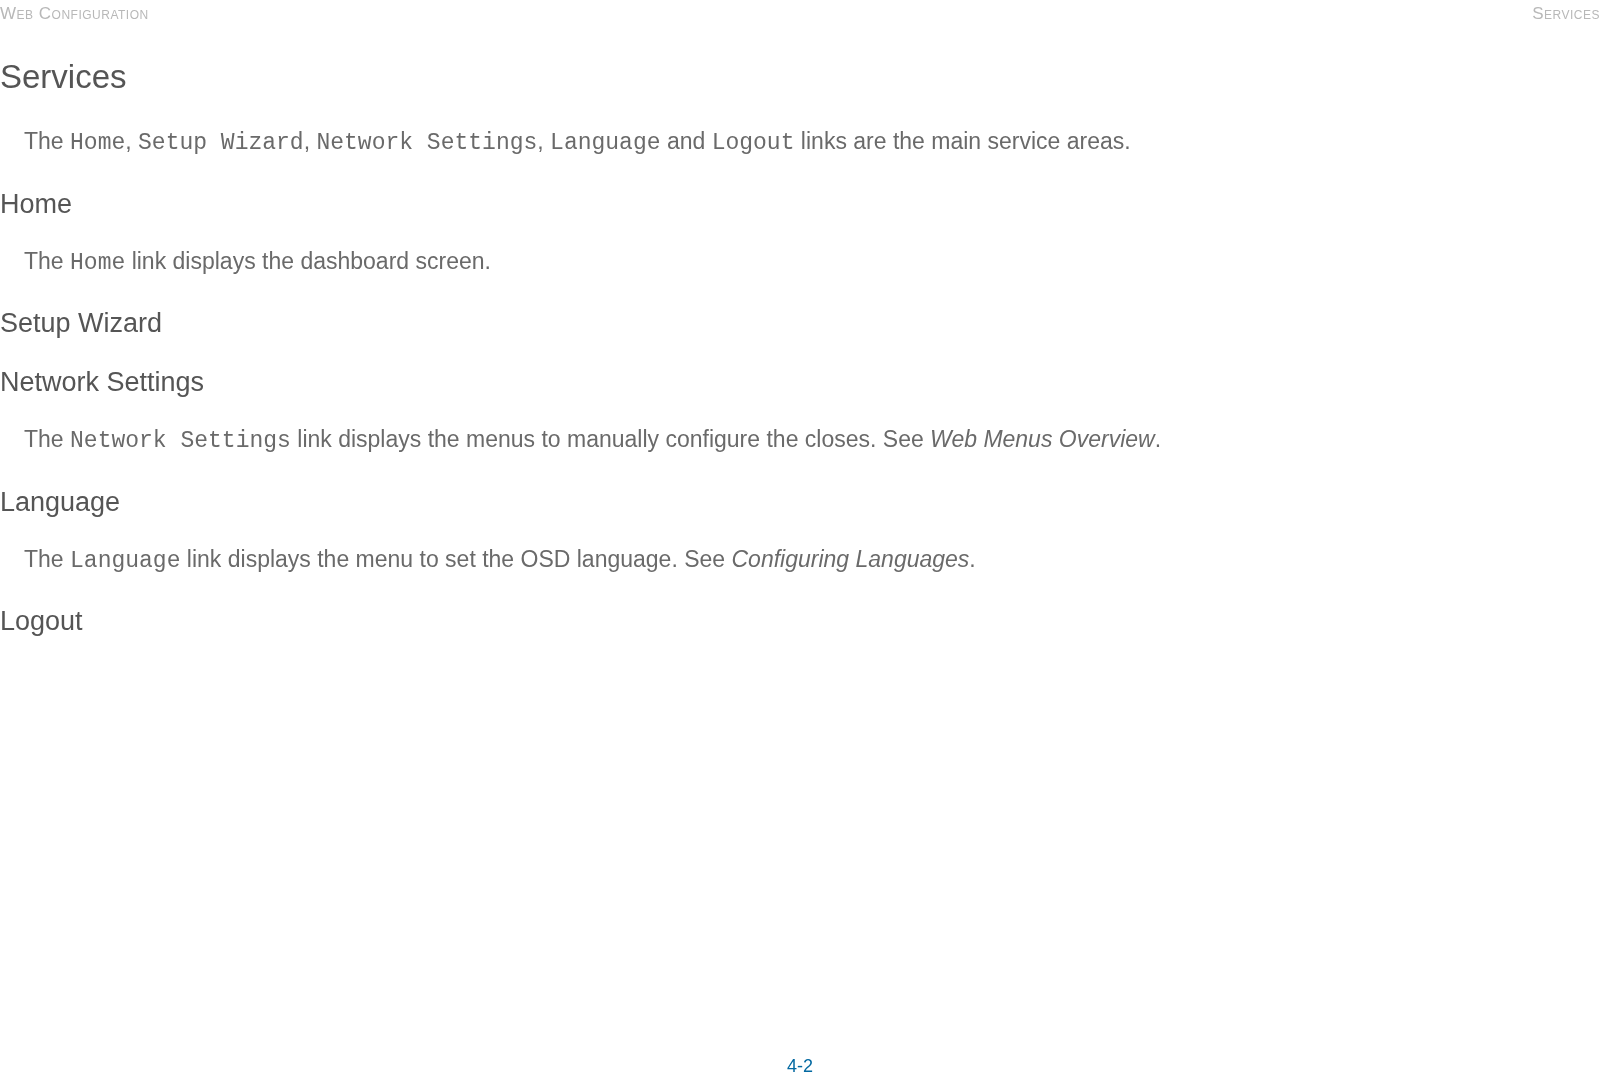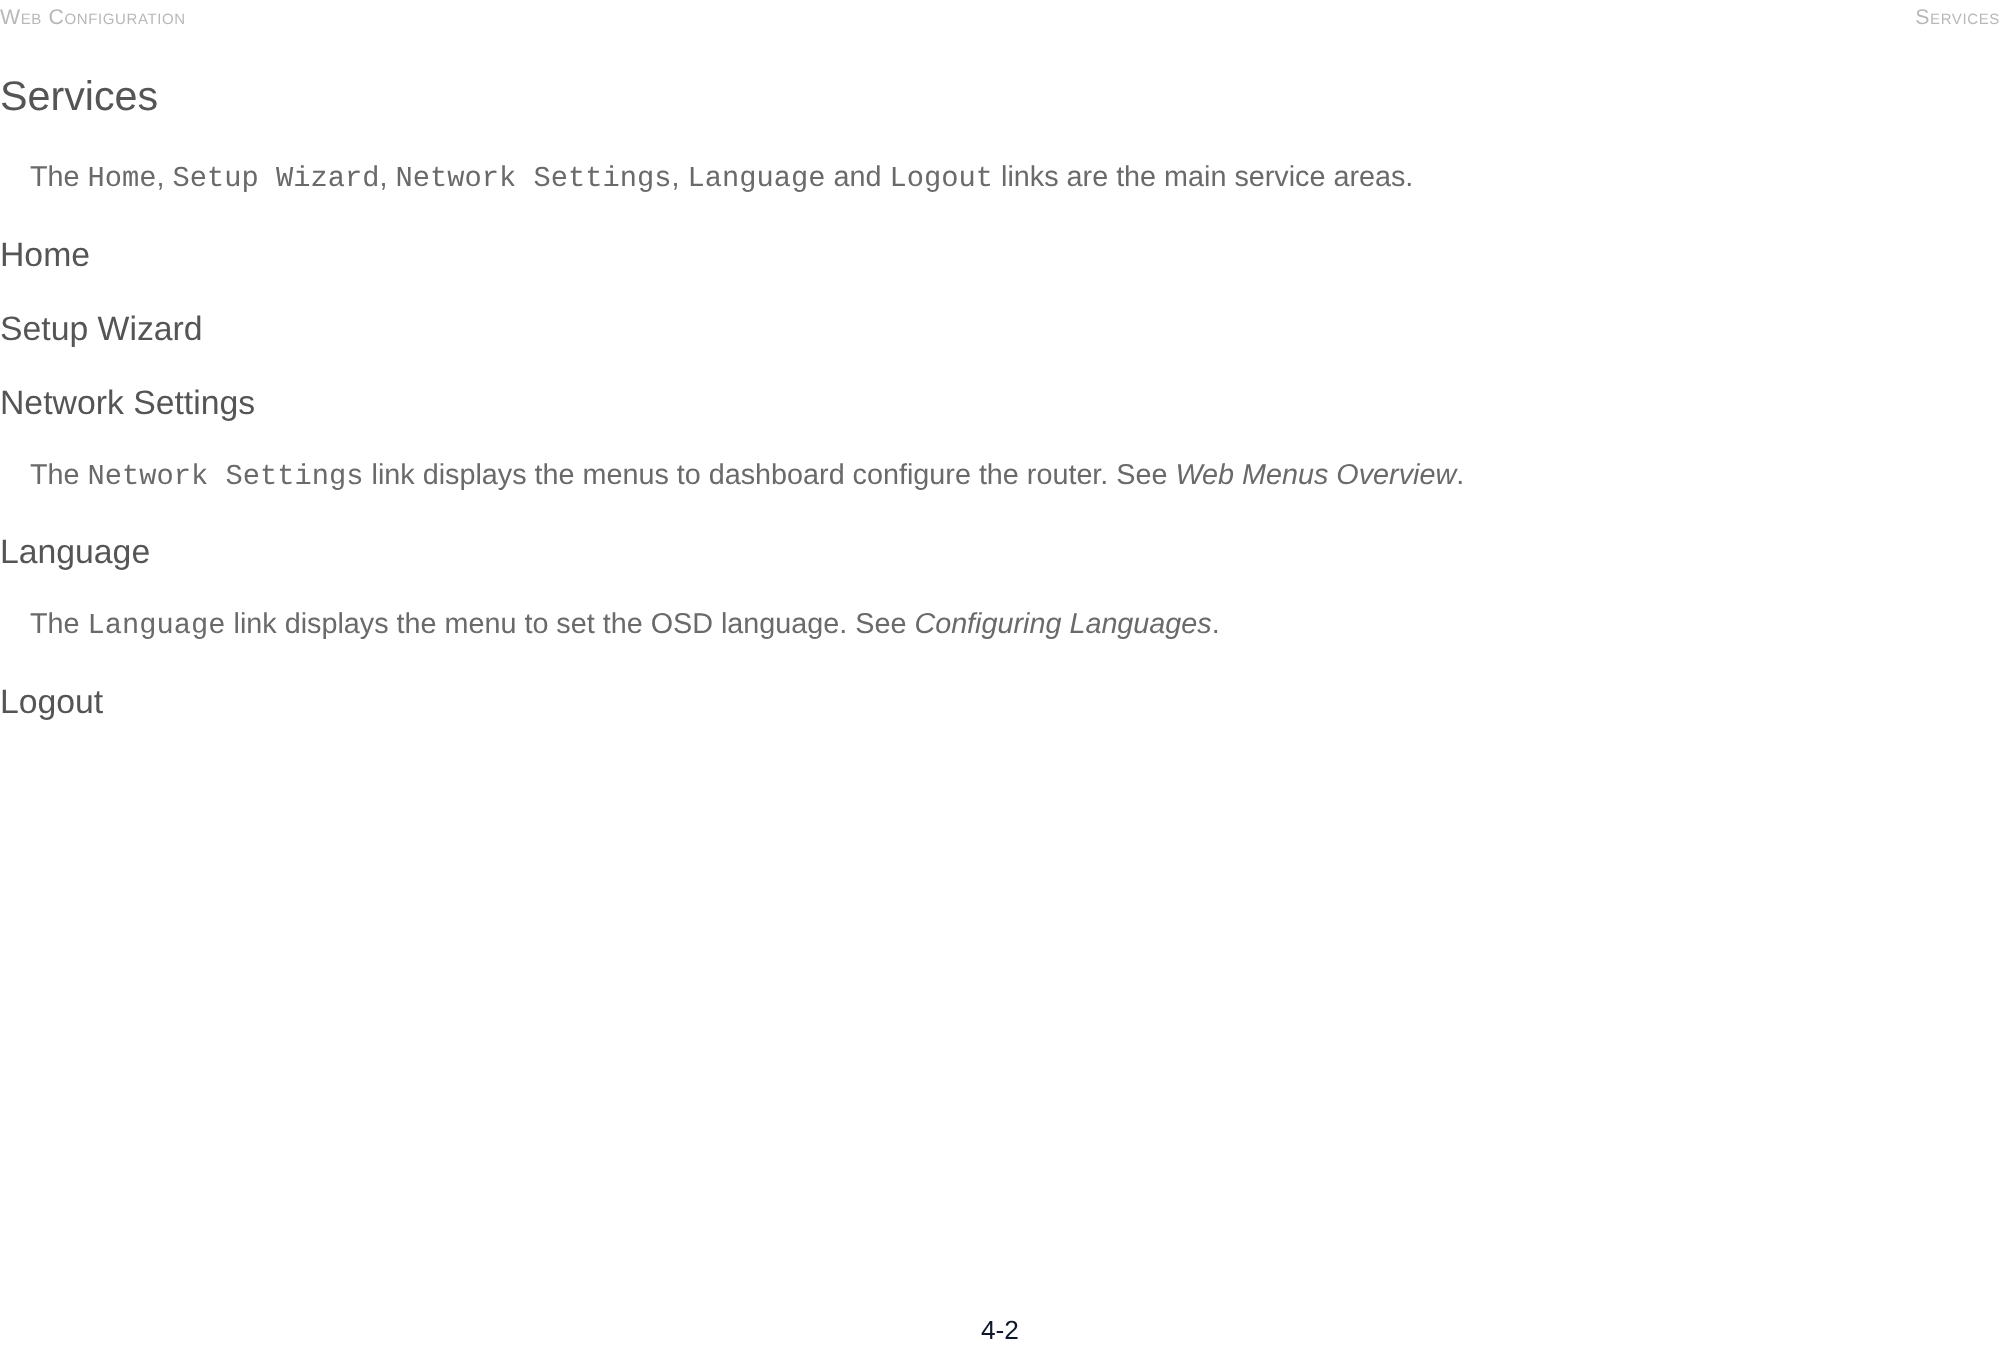--- a/index.html
+++ b/index.html
@@ -67,47 +67,50 @@
   }
   .italic {
     font-style: italic;
   }
   .page-number {
     position: absolute;
     bottom: 14px;
     left: 0;
     right: 0;
     text-align: center;
-    font-size: 21px;
-    color: #0f172a;
+    font-size: 18px;
+    color: #0369a1;
   }
 </style>
 </head>
 <body>
 
 <div class="page">
 
   <div class="header-left">Web Configuration</div>
   <div class="header-right">Services</div>
 
   <div class="content">
 
     <h1 class="services">Services</h1>
 
     <p class="body">
       <span>The </span><span class="mono">Home</span><span>, </span><span class="mono">Setup Wizard</span><span>, </span><span class="mono">Network Settings</span><span>, </span><span class="mono">Language</span><span> and </span><span class="mono">Logout</span><span> links are the main service areas.</span>
     </p>
 
     <h2 class="section">Home</h2>
+    <p class="body">
+      <span>The </span><span class="mono">Home</span><span> link displays the dashboard screen.</span>
+    </p>
 
     <h2 class="section">Setup Wizard</h2>
 
     <h2 class="section">Network Settings</h2>
     <p class="body">
-      <span>The </span><span class="mono">Network Settings</span><span> link displays the menus to dashboard configure the router.  See </span><span class="italic">Web Menus Overview</span><span>.</span>
+      <span>The </span><span class="mono">Network Settings</span><span> link displays the menus to manually configure the closes.  See </span><span class="italic">Web Menus Overview</span><span>.</span>
     </p>
 
     <h2 class="section">Language</h2>
     <p class="body">
       <span>The </span><span class="mono">Language</span><span> link displays the menu to set the OSD language. See </span><span class="italic">Configuring Languages</span><span>.</span>
     </p>
 
     <h2 class="section">Logout</h2>
 
   </div>

